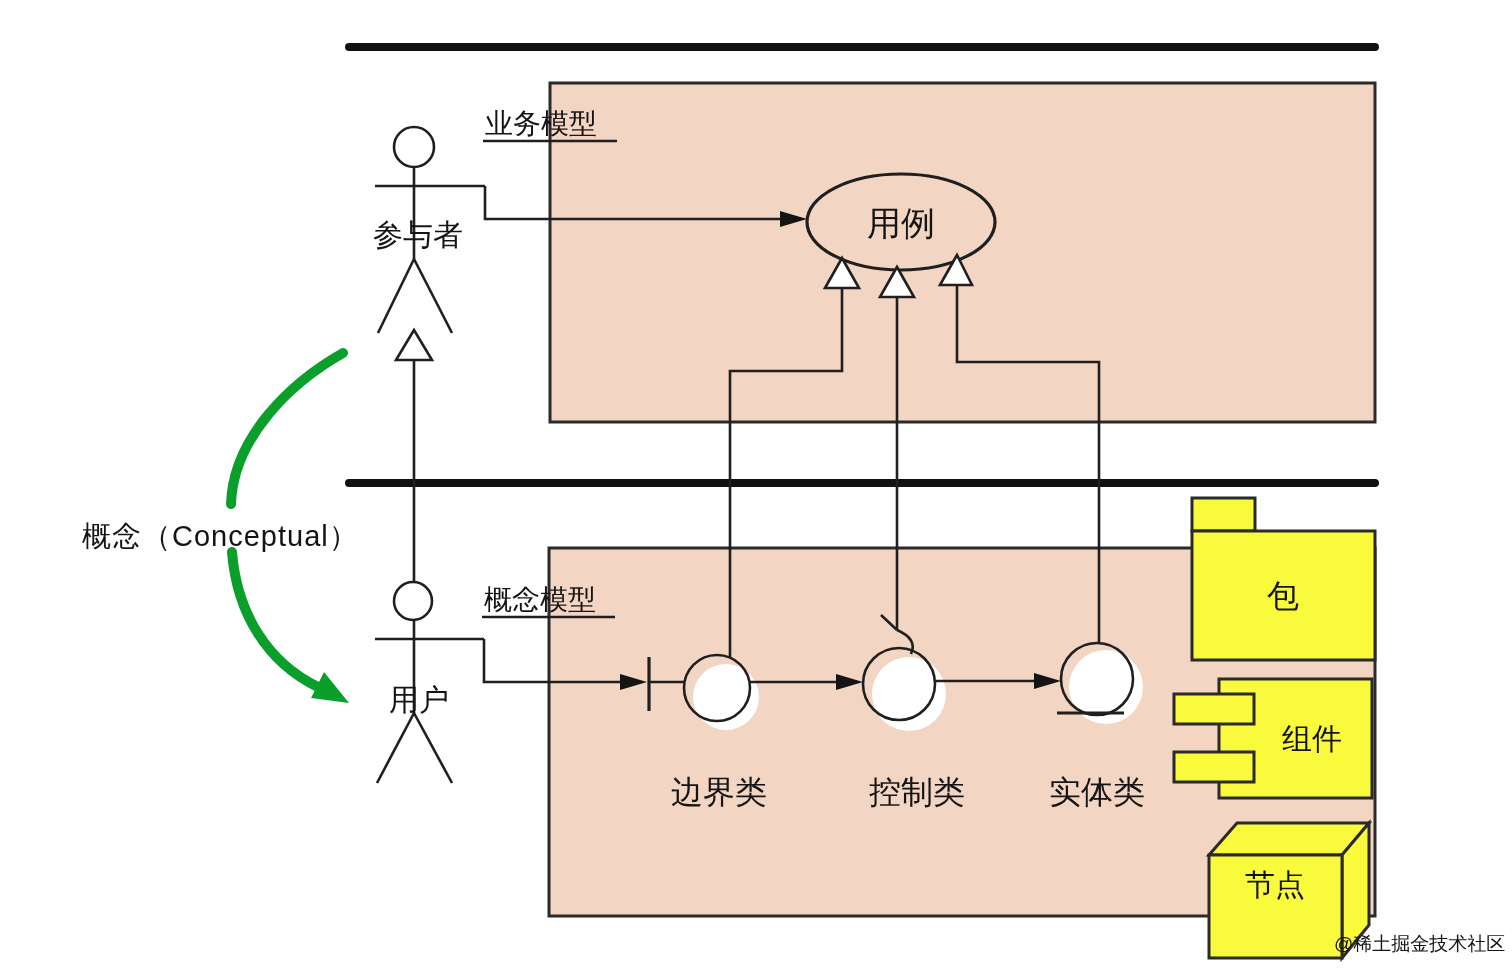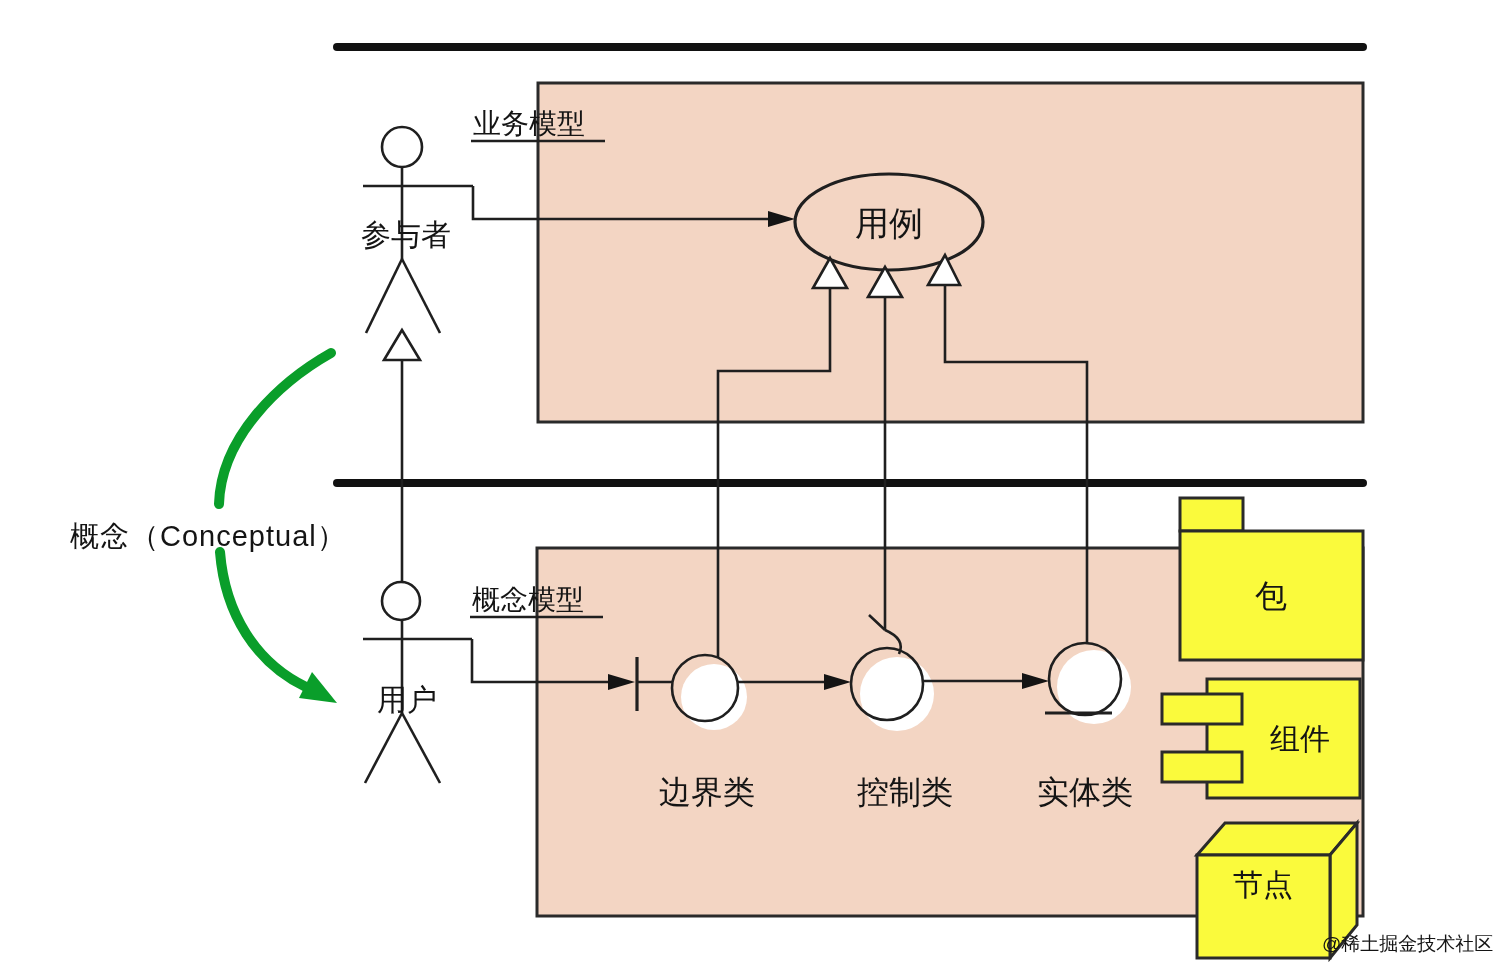--- a/index.html
+++ b/index.html
@@ -1,17 +1,17 @@
 <!DOCTYPE html>
 <html><head>
 <meta charset="utf-8">
 <style>
   html,body{margin:0;padding:0;background:#ffffff;width:1512px;height:978px;overflow:hidden;}
   #stage{position:relative;width:1228px;height:978px;background:#ffffff;
-         font-family:"Liberation Sans", sans-serif;}
+         font-family:"Liberation Sans", sans-serif;padding-left:12px;}
   svg text{font-family:"Liberation Sans","DejaVu Sans",sans-serif;fill:#141414;}
   .ln{stroke:#1f1f1f;stroke-width:2.6;fill:none;}
   .ln3{stroke:#1f1f1f;stroke-width:3.2;fill:none;}
   .boxedge{stroke:#2a2a2a;stroke-width:3;}
   .whead{fill:#ffffff;stroke:#1f1f1f;stroke-width:2.6;}
   .bhead{fill:#141414;stroke:none;}
   .cjk28{font-size:28px;}
   .cjk30{font-size:30px;}
   .cjk32{font-size:32px;}
   .cjk34{font-size:34px;}

